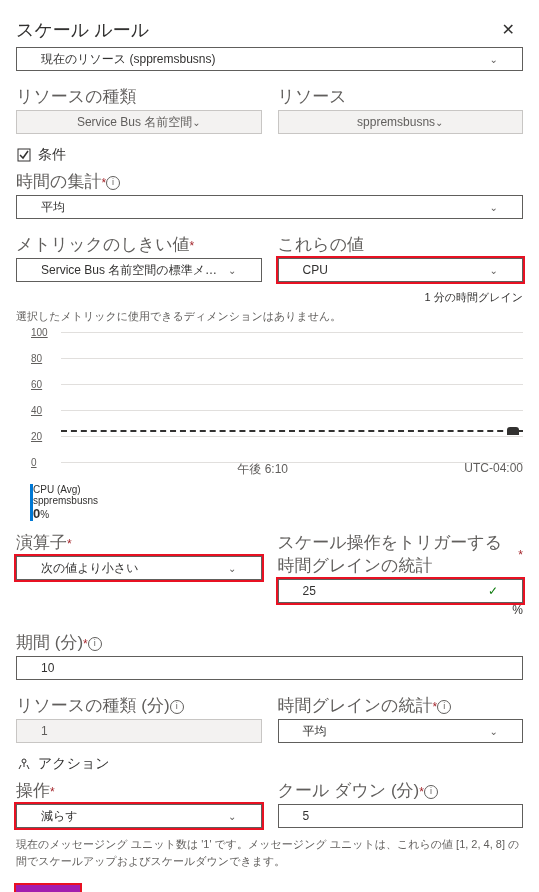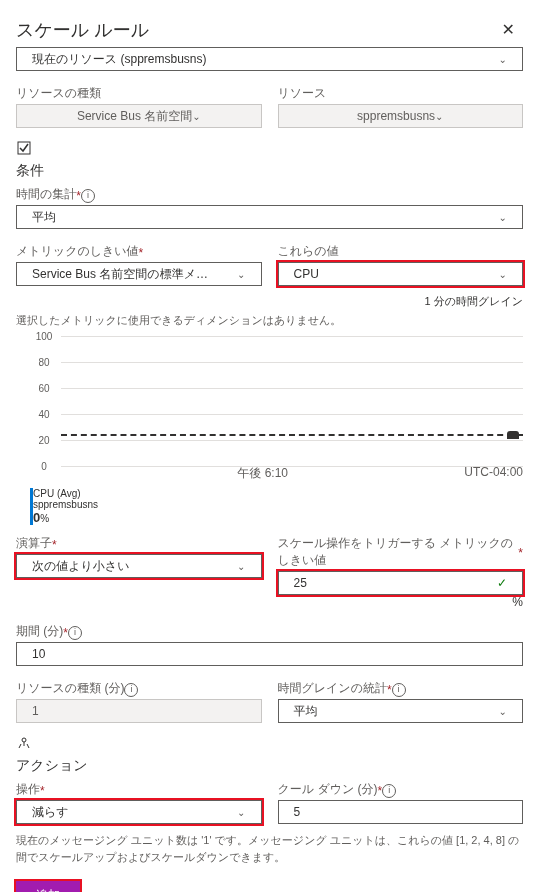--- a/index.html
+++ b/index.html
@@ -32,42 +32,42 @@
       gap: 16px;
       margin-bottom: 8px;
     }
     .col {
       flex: 1;
       display: flex;
       flex-direction: column;
     }
     .col.full { flex: 0 0 100%; }
     label {
-      font-size: 12px;
+      font-size: 17px;
       color: #605e5c;
       margin-bottom: 2px;
     }
     .label-row { display: flex; align-items: center; }
     .req { color: #a4262c; }
     .info {
       display: inline-flex;
       align-items: center;
       justify-content: center;
       width: 14px; height: 14px;
       border: 1px solid #605e5c;
       border-radius: 50%;
       font-size: 9px;
       color: #605e5c;
       line-height: 1;
     }
     .select, .input {
       border: 1px solid #605e5c;
       background: #ffffff;
       height: 24px;
-      padding: 0 15px;
+      padding: 0 24px;
       font-size: 12px;
       display: flex;
       align-items: center;
       justify-content: space-between;
       cursor: pointer;
     }
     .select.disabled {
       background: #f3f2f1;
       color: #605e5c;
       border-color: #c8c6c4;
@@ -83,23 +83,23 @@
       color: #605e5c;
       border-color: #c8c6c4;
     }
     .chev {
       font-size: 10px;
       color: #605e5c;
     }
     .check-ok { color: #107c10; font-size: 12px; }
     .section {
       display: flex;
+      align-items: center;
       gap: 6px;
       margin: 12px 0 6px 0;
-      flex-direction: column;
     }
     .section-icon {
       width: 16px; height: 16px;
       display:inline-flex;align-items:center;justify-content:center;
     }
     .section h2 {
       font-size: 14px;
       font-weight: 400;
     }
     .hl-red { outline: 2px solid #e81123; outline-offset: 0; }
@@ -130,21 +130,22 @@
       left: 28px; right: 0;
       border-top: 1px solid #e1dfdd;
       font-size: 10px;
       color: #605e5c;
     }
     .gridline span {
       position: absolute;
       left: -30px;
       top: -6px;
       width: 26px;
-      text-align: center;
+      text-align: left;
+      text-decoration: underline;
     }
     .dashed-line {
       position: absolute;
       left: 28px; right: 0;
       border-top: 2px dashed #323130;
     }
     .blip {
       position: absolute;
       right: 4px;
       width: 12px; height: 8px;
@@ -306,21 +307,21 @@
       <label>演算子</label>
       <span class="req">*</span>
     </div>
     <div class="select hl-red">
       <span>次の値より小さい</span>
       <span class="chev">⌄</span>
     </div>
   </div>
   <div class="col">
     <div class="label-row">
-      <label>スケール操作をトリガーする メトリックのしきい値</label>
+      <label>スケール操作をトリガーする 時間グレインの統計</label>
       <span class="req">*</span>
     </div>
     <div class="input hl-red" style="justify-content:space-between;">
       <span>25</span>
       <span class="check-ok">✓</span>
     </div>
     <div class="unit-row">%</div>
   </div>
 </div>
 

